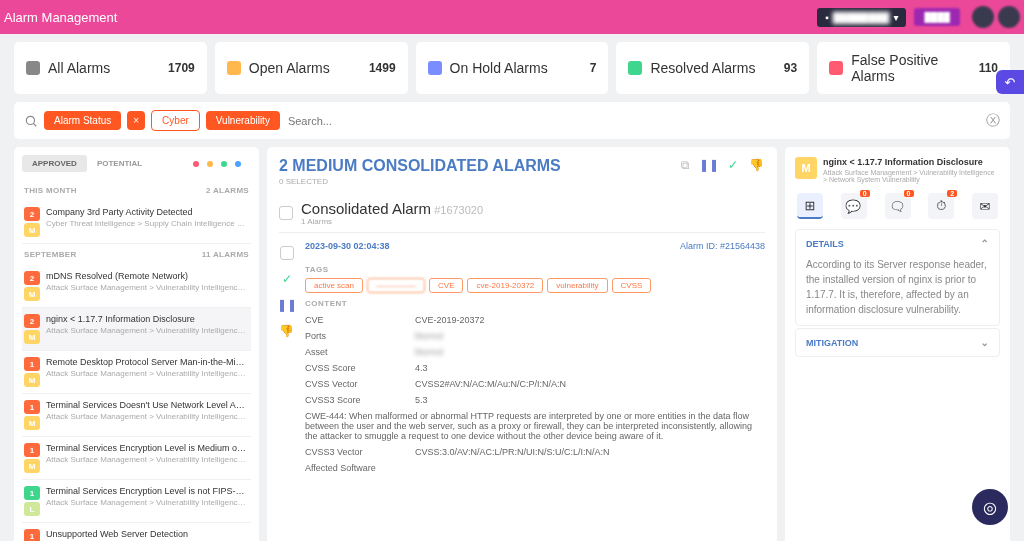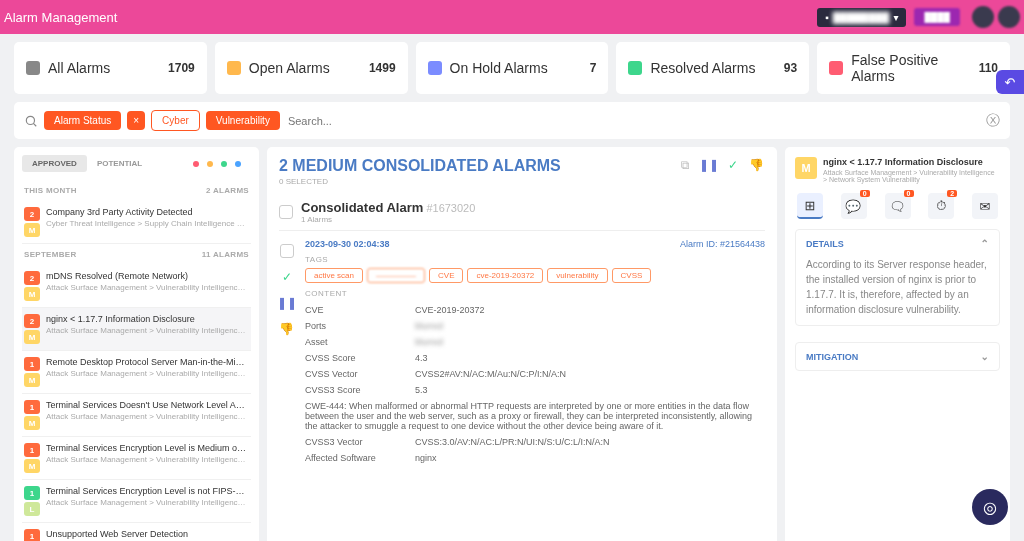--- a/index.html
+++ b/index.html
@@ -41,46 +41,46 @@
 .alarm-body{flex:1;min-width:0}
 .alarm-title{font-size:9px;font-weight:500;color:#333;margin-bottom:2px;white-space:nowrap;overflow:hidden;text-overflow:ellipsis}
 .alarm-sub{font-size:8px;color:#aaa;white-space:nowrap;overflow:hidden;text-overflow:ellipsis}
 .col2-hdr{display:flex;align-items:flex-start;justify-content:space-between;margin-bottom:8px}
 .col2-title{font-size:16px;font-weight:600;color:#4a7bc4}
 .col2-sub{font-size:8px;color:#aaa;margin-top:2px}
 .col2-icons{display:flex;gap:8px;align-items:center}
 .mini-ic{width:16px;height:16px;display:flex;align-items:center;justify-content:center;font-size:12px;cursor:pointer}
 .cons-row{display:flex;align-items:center;gap:8px;padding:6px 0;border-bottom:1px solid #eee}
 .cons-check{width:14px;height:14px;border:1.5px solid #ccc;border-radius:3px}
-.cons-title{font-size:13px;font-weight:700}
+.cons-title{font-size:15px;font-weight:400}
 .cons-id{color:#bbb;font-weight:400}
 .cons-sub{font-size:8px;color:#aaa}
 .detail-area{display:flex;gap:10px;margin-top:8px}
 .side-icons{display:flex;flex-direction:column;gap:10px;padding-top:4px}
 .side-ic{width:16px;height:16px;font-size:12px;display:flex;align-items:center;justify-content:center}
 .detail-body{flex:1}
-.detail-top{display:flex;justify-content:space-between;font-size:9px;margin-bottom:6px}
+.detail-top{display:flex;justify-content:space-between;font-size:9px;margin-bottom:14px}
 .detail-date{color:#4a7bc4;font-weight:600}
 .detail-aid{color:#4a7bc4}
-.lab{font-size:8px;color:#aaa;font-weight:400;letter-spacing:.5px;margin:6px 0 4px}
+.lab{font-size:8px;color:#aaa;font-weight:700;letter-spacing:.5px;margin:6px 0 4px}
 .tags-row{display:flex;gap:4px;flex-wrap:wrap}
 .tag{border:1px solid #ff9966;color:#ff7744;padding:2px 8px;border-radius:3px;font-size:8px}
 .tag.blur{filter:blur(1px)}
 .kv-row{display:flex;padding:3px 0;font-size:9px}
 .kv-k{width:110px;color:#666;font-weight:500}
 .kv-v{flex:1;color:#666}
 .kv-v.blur{filter:blur(2px);color:#999}
 .col3-hdr{display:flex;gap:6px;margin-bottom:6px}
 .col3-badge{width:22px;height:22px;background:#ffd666;border-radius:3px;display:flex;align-items:center;justify-content:center;font-size:11px;font-weight:700;color:#fff}
 .col3-title{font-size:9px;font-weight:600;color:#333}
 .col3-sub{font-size:7px;color:#aaa;margin-top:2px}
 .col3-icons{display:flex;justify-content:space-between;margin:10px 0;padding:0 2px}
 .col3-ic{width:26px;height:26px;border-radius:4px;display:flex;align-items:center;justify-content:center;font-size:13px;position:relative}
 .col3-ic .cnt{position:absolute;top:-3px;right:-3px;background:#ff5722;color:#fff;font-size:7px;padding:0 3px;border-radius:2px;font-weight:600}
-.accordion{border:1px solid #eee;border-radius:4px;margin-bottom:16px}
+.accordion{border:1px solid #eee;border-radius:4px;margin-bottom:2px}
 .acc-hdr{padding:8px 10px;display:flex;justify-content:space-between;align-items:center;font-size:9px;font-weight:600;color:#4a7bc4;cursor:pointer}
 .acc-body{padding:0 10px 8px;font-size:10px;color:#888;line-height:1.5}
 .chev{font-size:10px;color:#999}
 .fab{position:fixed;bottom:16px;right:16px;width:36px;height:36px;border-radius:50%;background:#2a2a5e;display:flex;align-items:center;justify-content:center;color:#fff;font-size:16px}
 .undo{position:fixed;top:70px;right:0;width:28px;height:24px;background:#5a4ae3;border-radius:6px 0 0 6px;display:flex;align-items:center;justify-content:center;color:#fff;font-size:13px}
 ::-webkit-scrollbar{width:4px}::-webkit-scrollbar-thumb{background:#ddd;border-radius:2px}
 </style>
 </head>
 <body>
 
@@ -313,21 +313,20 @@
             </div>
             <div class="kv-row">
               <div class="kv-v ">CWE-444: When malformed or abnormal HTTP requests are interpreted by one or more entities in the data flow between the user and the web server, such as a proxy or firewall, they can be interpreted inconsistently, allowing the attacker to smuggle a request to one device without the other device being aware of it.</div>
             </div>
             <div class="kv-row">
               <div class="kv-k">CVSS3 Vector</div>
               <div class="kv-v ">CVSS:3.0/AV:N/AC:L/PR:N/UI:N/S:U/C:L/I:N/A:N</div>
             </div>
             <div class="kv-row">
               <div class="kv-k">Affected Software</div>
-              <div class="kv-v ">nginx</div>
             </div>
           </div>
       </div>
     </div>
   </div>
 
   <div class="col col3">
     <div class="col3-hdr">
       <div class="col3-badge">M</div>
       <div style="flex:1">

